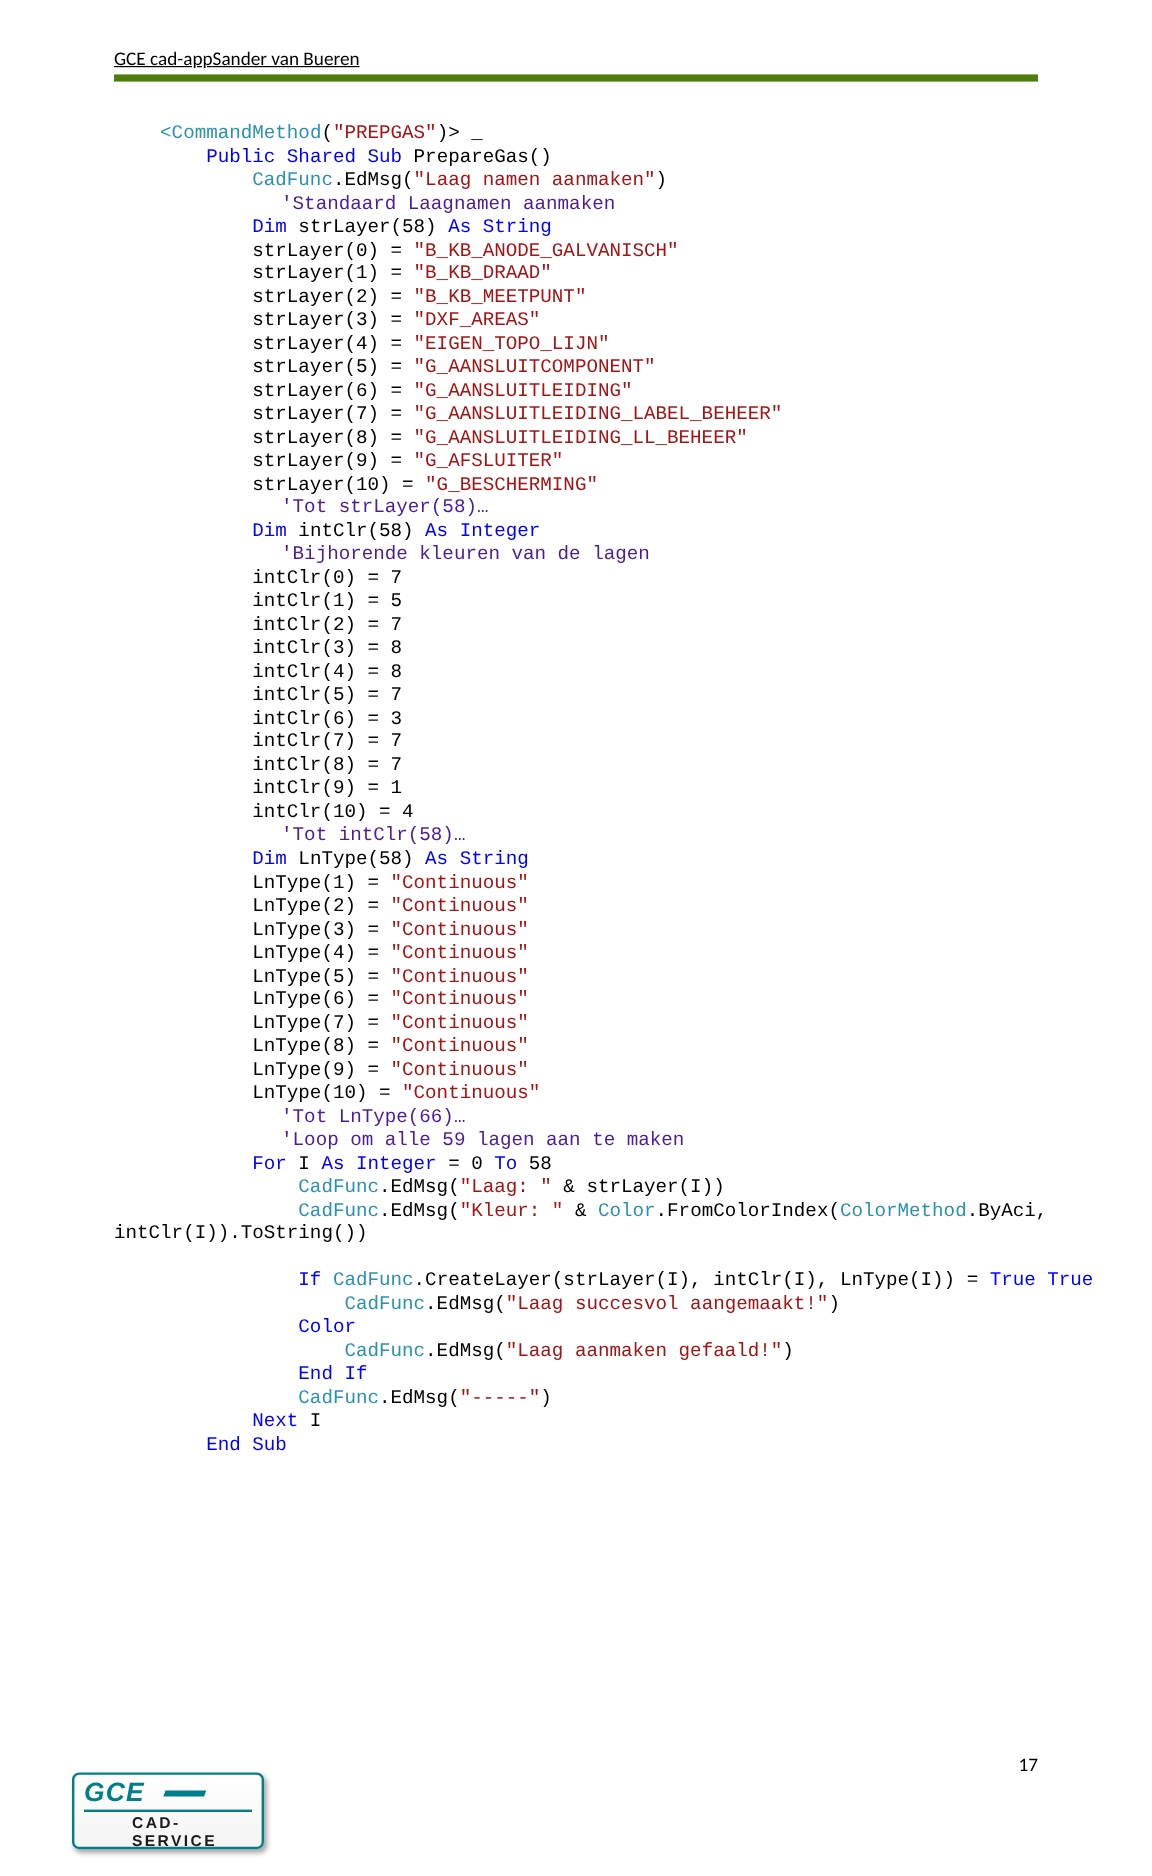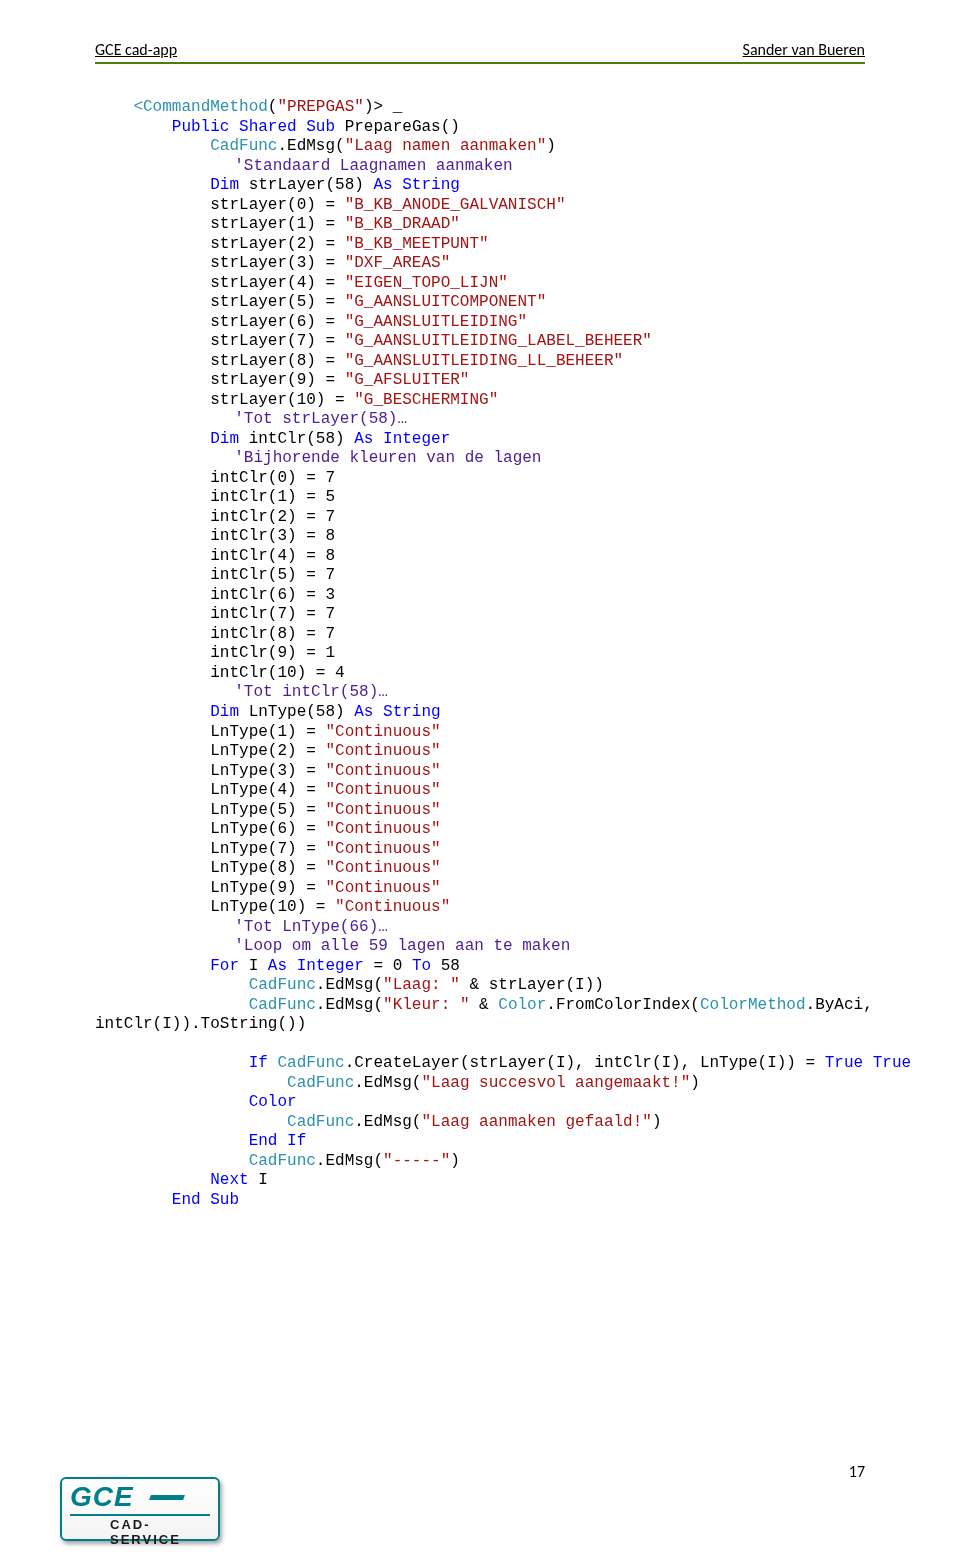--- a/index.html
+++ b/index.html
@@ -13,22 +13,22 @@
   }
   .page {
     width: 960px;
     min-height: 1563px;
     padding: 40px 95px 40px 95px;
     box-sizing: border-box;
     position: relative;
   }
   .header {
     display: flex;
-    justify-content: space-between;
-    border-bottom: 2px solid #4d7c0f;
+    justify-content: flex-start;
+    border-bottom: 6px solid #4d7c0f;
     padding-bottom: 3px;
     margin-bottom: 34px;
     font-size: 16px;
   }
   .header-left, .header-right {
     text-decoration: underline;
   }
   .code {
     font-family: Consolas, "Courier New", monospace;
     font-size: 16px;
@@ -55,21 +55,21 @@
     border-radius: 6px;
     background: linear-gradient(#fff,#f4f4f4);
     box-shadow: 2px 3px 4px rgba(0,0,0,0.35);
     box-sizing: border-box;
     padding: 5px 8px 4px 8px;
   }
   .logo-top {
     font-family: Arial, sans-serif;
     font-weight: 900;
     font-style: italic;
-    font-size: 28px;
+    font-size: 22px;
     color: #007e8a;
     letter-spacing: 1px;
     line-height: 0.95;
     display: flex;
     align-items: center;
     gap: 16px;
   }
   .logo-dash {
     display: inline-block;
     width: 34px;

